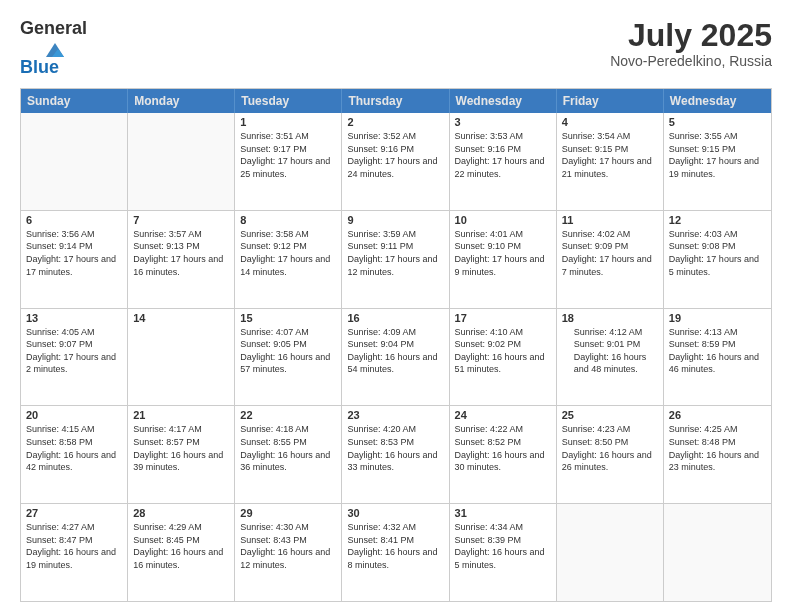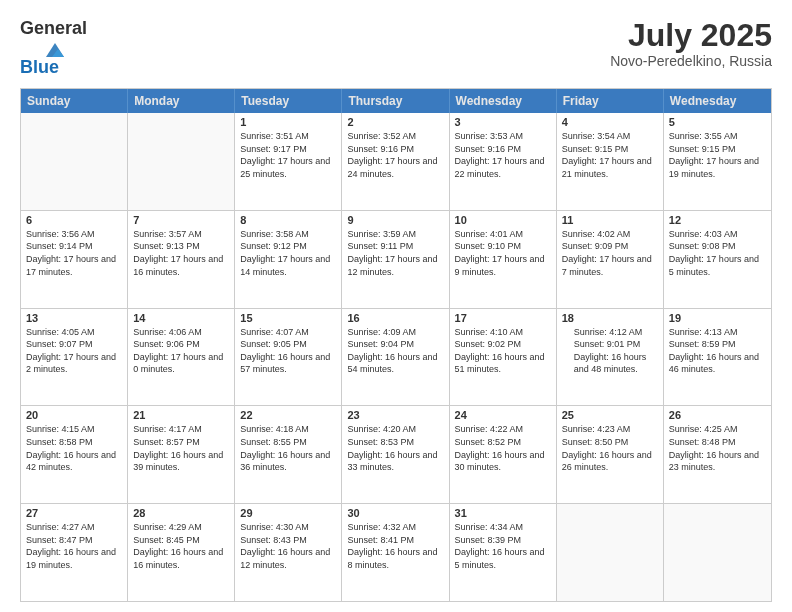--- a/index.html
+++ b/index.html
@@ -224,23 +224,20 @@
         </div>
         <div class="cal-week">
           <div class="cal-cell">
             <span class="day-number">13</span>
             <div class="day-info" style="white-space: pre-line;">Sunrise: 4:05 AM
 Sunset: 9:07 PM
 Daylight: 17 hours and 2 minutes.</div>
           </div>
           <div class="cal-cell">
             <span class="day-number">14</span>
-            <div class="day-info" style="white-space: pre-line;">Sunrise: 4:06 AM
-Sunset: 9:06 PM
-Daylight: 17 hours and 0 minutes.</div>
           </div>
           <div class="cal-cell">
             <span class="day-number">15</span>
             <div class="day-info" style="white-space: pre-line;">Sunrise: 4:07 AM
 Sunset: 9:05 PM
 Daylight: 16 hours and 57 minutes.</div>
           </div>
           <div class="cal-cell">
             <span class="day-number">16</span>
             <div class="day-info" style="white-space: pre-line;">Sunrise: 4:09 AM

